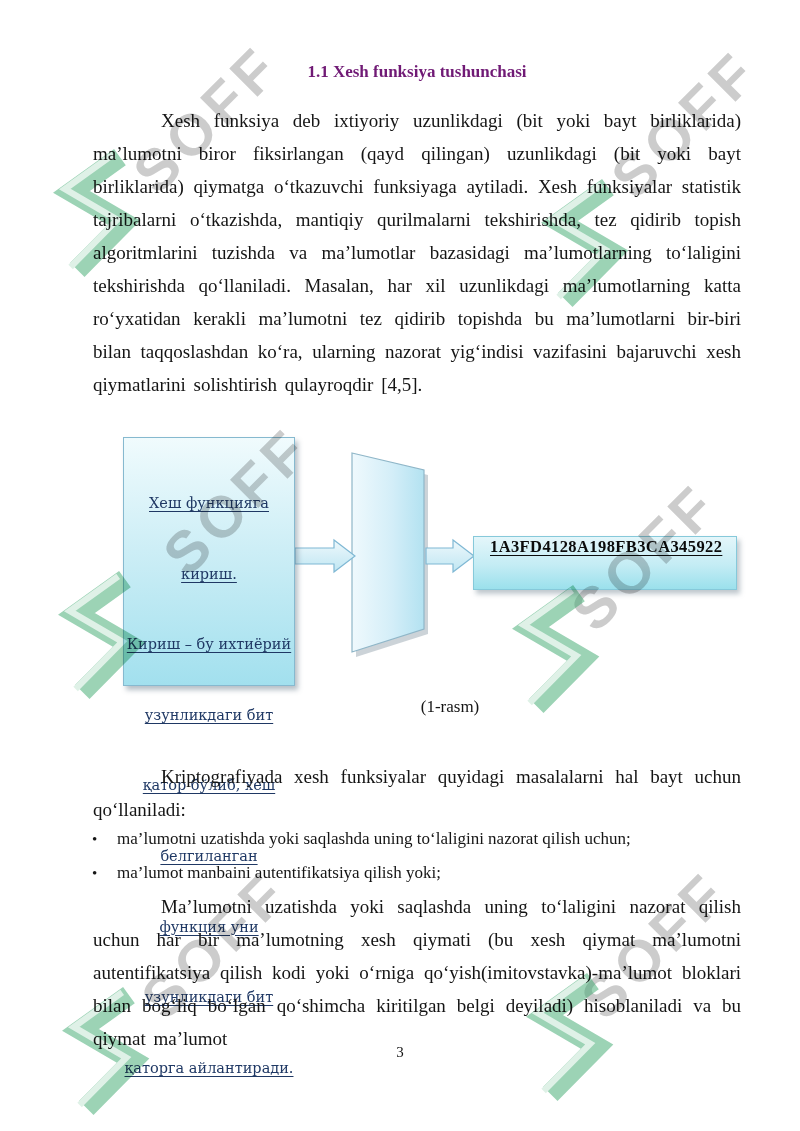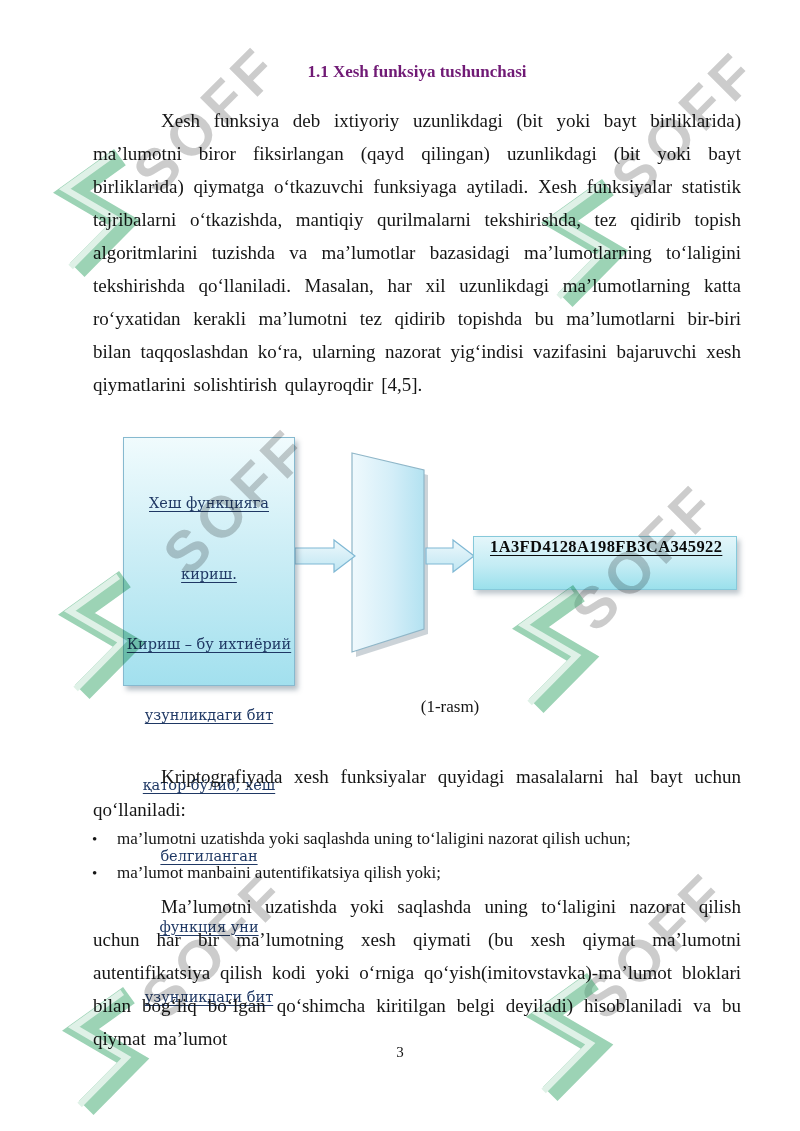--- a/index.html
+++ b/index.html
@@ -115,20 +115,21 @@
     <div class="input-box">
 
     <div class="ibox-line">Хеш функцияга</div>
         <div class="ibox-line">кириш.</div>
         <div class="ibox-line">Кириш – бу ихтиёрий</div>
         <div class="ibox-line">узунликдаги бит</div>
         <div class="ibox-line">қатор бўлиб, хеш</div>
         <div class="ibox-line">белгиланган</div>
         <div class="ibox-line">функция уни</div>
         <div class="ibox-line">узунликдаги бит</div>
+        <div class="ibox-line">қаторга айлантиради.</div>
       </div>
 
     <div class="hash-box">
       <span class="hash-text">1A3FD4128A198FB3CA345922</span>
     </div>
   </div>
 
   <div class="fig-caption">(1-rasm)</div>
 
   <div class="para indent p2">Kriptografiyada xesh funksiyalar quyidagi masalalarni hal bayt uchun qo‘llaniladi:</div>

